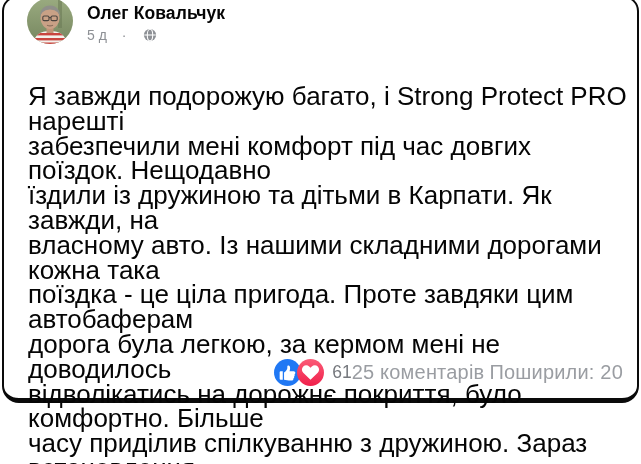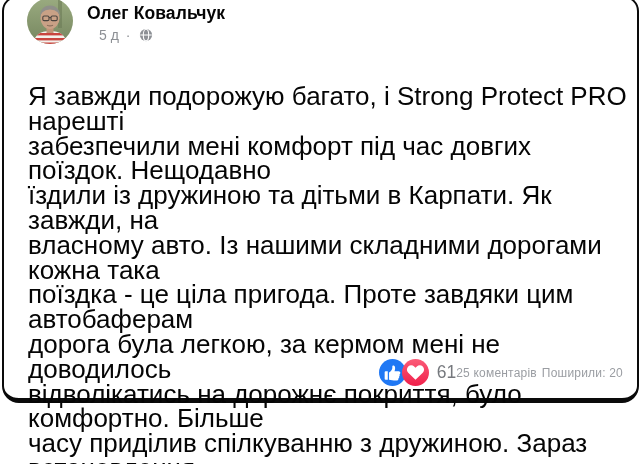--- a/index.html
+++ b/index.html
@@ -24,42 +24,42 @@
     width:46px; height:46px; border-radius:50%;
     overflow:hidden; flex:0 0 46px; cursor:pointer;
   }
   .avatar svg{ display:block; }
   .header-text{ margin-left:14px; padding-top:5px; }
   .author{
     font-size:17.5px; font-weight:700; color:#050505;
     letter-spacing:.1px; line-height:1.2; cursor:pointer;
   }
   .meta{
-    margin-top:3px; display:flex; align-items:center; gap:7px;
-    font-size:14px; color:#8d9095;margin-left:12px;
+    margin-top:3px; display:flex; align-items:center; gap:15px;
+    font-size:14px; color:#8d9095;
   }
   .globe{ display:inline-flex; margin-left:1px; }
   
   .post-body{
     position:absolute; left:24px; top:86px; right:6px;
     font-size:26px; line-height:24.8px; color:#050505;
     white-space:pre-line;
   }
   
   .post-footer{
     position:absolute; left:26px; right:14px; top:361px;
     display:flex; align-items:center; justify-content:flex-end;
   }
   .reactions{ display:flex; align-items:center; cursor:pointer; }
   .reaction{ width:27px; height:27px; display:inline-flex; }
   .reaction.love{ margin-left:-4px; position:relative; z-index:2; }
   .reaction svg{ display:block; }
   .reaction-count{ margin-left:8px; font-size:17.5px; color:#75787d; }
   .meta-right{
-    display:flex; gap:5px; font-size:12px; color:#9a9da2; letter-spacing:.2px;
+    display:flex; gap:5px; font-size:20px; color:#9a9da2; letter-spacing:.2px;
   }
   .meta-right span{ cursor:pointer; }
 </style>
 </head>
 <body>
 
 <article class="card">
 
   <header class="post-header">
     <div class="avatar">

